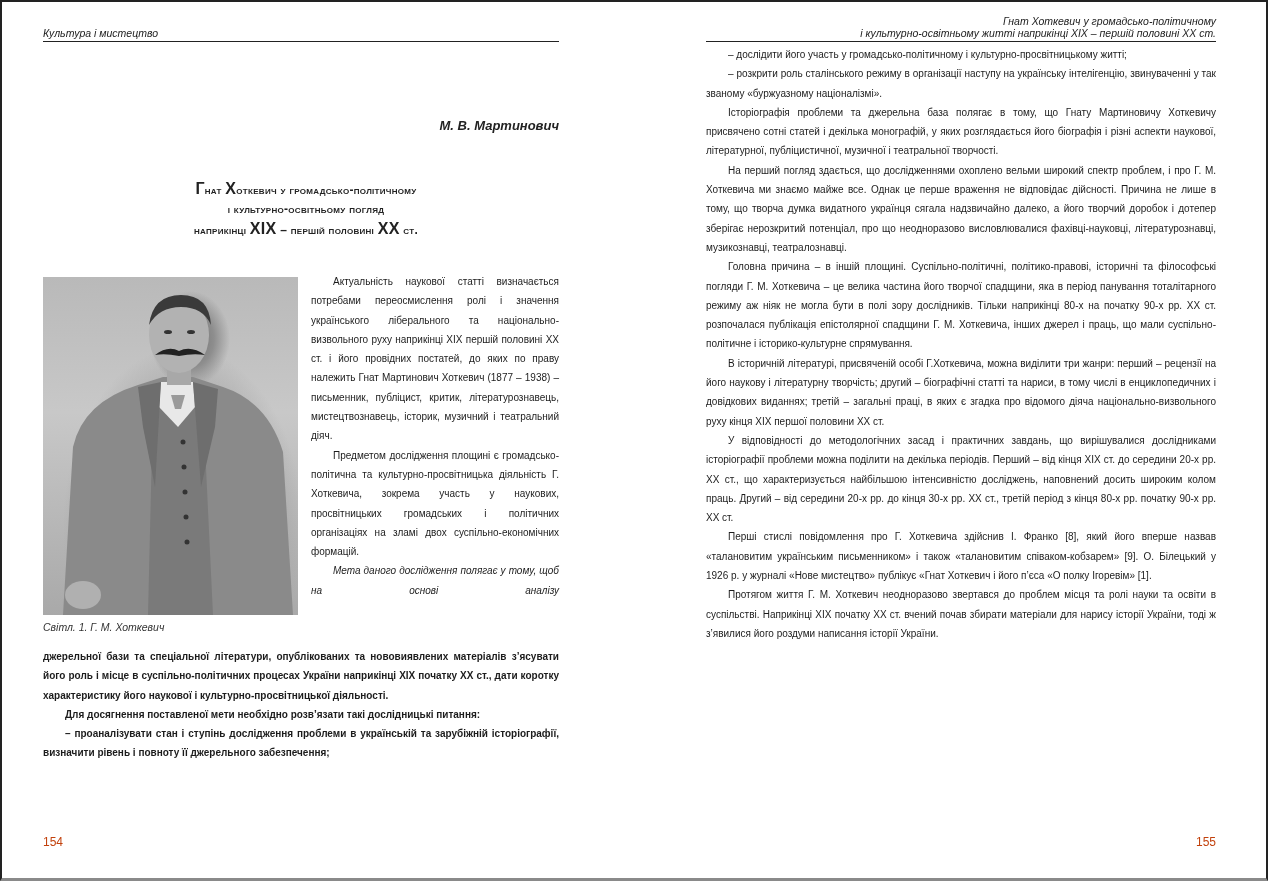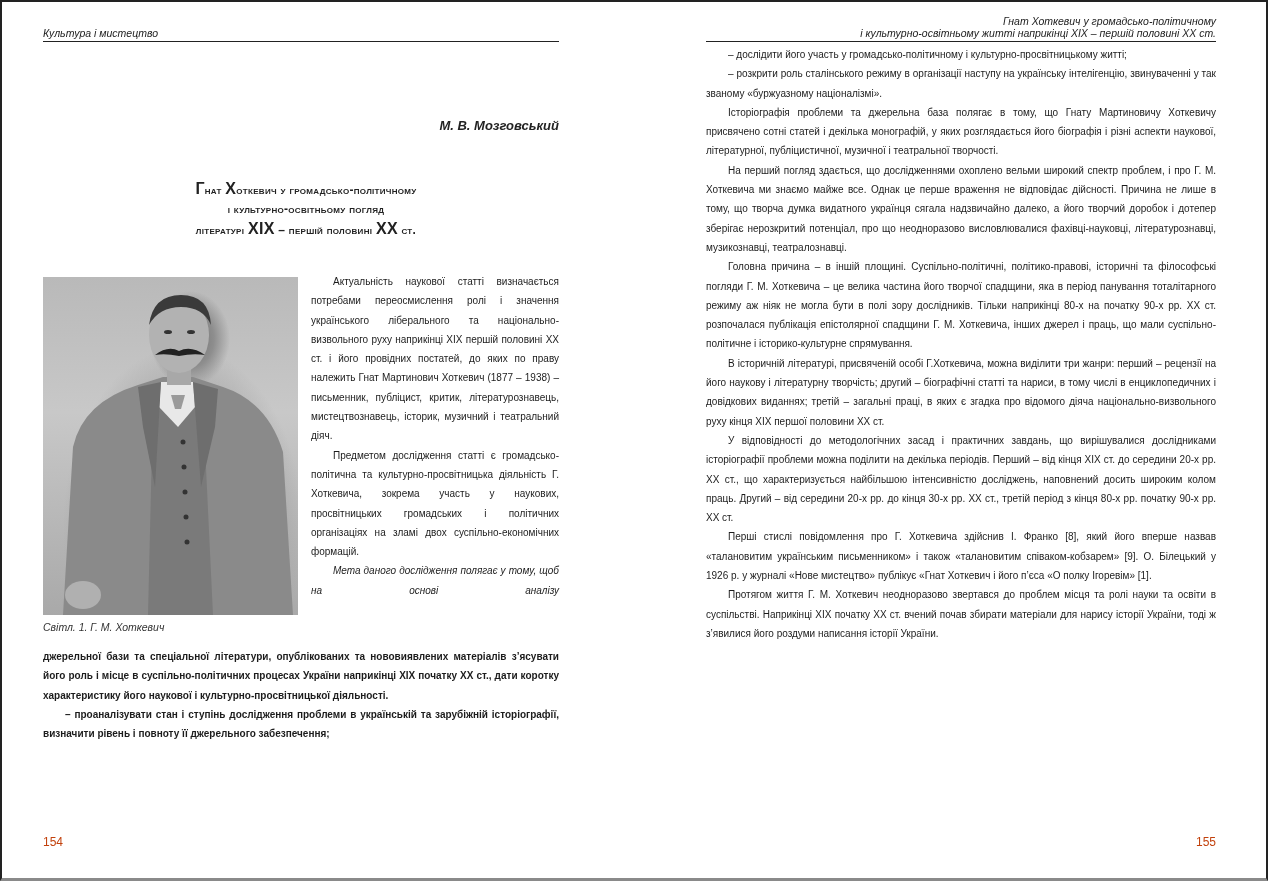--- a/index.html
+++ b/index.html
@@ -62,26 +62,26 @@
   .page.right .page-number { right: 0; text-align: center; }
 </style>
 </head>
 <body>
 
 <div class="frame"></div>
 
 <div class="page left">
   <div class="running-head">Культура і мистецтво</div>
 
-  <div class="author">М. В. Мозговський</div>
+  <div class="author">М. В. Мартинович</div>
 
   <div class="title">
     <div><span class="big">Г</span><span>нат </span><span class="big">Х</span><span>откевич у громадсько-політичному</span></div>
     <div>і культурно-освітньому погляд</div>
-    <div><span>літературі </span><span class="big">XIX</span><span> – першій половині </span><span class="big">XX</span><span> ст.</span></div>
+    <div><span>наприкінці </span><span class="big">XIX</span><span> – першій половині </span><span class="big">XX</span><span> ст.</span></div>
   </div>
 
   <div class="photo" title="Portrait photograph of H. M. Khotkevych">
     <svg width="255" height="338" viewBox="0 0 255 338">
 
       <path d="M20 338 L30 170 Q40 125 95 108 L120 100 L150 100 L180 110 Q225 125 240 175 L250 338 Z" fill="#8a8a8a"></path>
 
       <path d="M110 128 L160 128 L170 338 L105 338 Z" fill="#7a7a7a"></path>
 
       <path d="M118 105 L150 105 L152 130 L135 150 L116 130 Z" fill="#e8e8e8"></path>
@@ -108,26 +108,27 @@
 
       <path d="M112 78 Q125 68 136 74 Q148 68 162 78 Q150 76 136 79 Q122 76 112 78 Z" fill="#222"></path>
 
       <ellipse cx="40" cy="318" rx="18" ry="14" fill="#b0b0b0"></ellipse>
     </svg>
   </div>
   <div class="caption">Світл. 1.   Г. М. Хоткевич</div>
 
   <div class="body col-narrow">
     <p>Актуальність наукової статті визначається потребами переосмислення ролі і значення українського ліберального та національно-визвольного руху наприкінці ХІХ першій половині ХХ ст. і його провідних постатей, до яких по праву належить Гнат Мартинович Хоткевич (1877 – 1938) – письменник, публіцист, критик, літературознавець, мистецтвознавець, історик, музичний і театральний діяч.</p>
-    <p>Предметом дослідження статті є громадсько-політична та культурно-просвітницька діяльність Г. Хоткевича, зокрема участь у наукових, просвітницьких громадських і політичних організаціях на зламі двох суспільно-економічних формацій.</p>
+    <p>Предметом дослідження площині є громадсько-політична та культурно-просвітницька діяльність Г. Хоткевича, зокрема участь у наукових, просвітницьких громадських і політичних організаціях на зламі двох суспільно-економічних формацій.</p>
     <p style="text-align-last: justify; font-style: italic;">Мета даного дослідження полягає у тому, щоб на основі аналізу</p>
   </div>
 
   <div class="body col-full-left">
     <p class="noindent">джерельної бази та спеціальної літератури, опублікованих та нововиявлених матеріалів з’ясувати його роль і місце в суспільно-політичних процесах України наприкінці ХІХ початку ХХ ст., дати коротку характеристику його наукової і культурно-просвітницької діяльності.</p>
+    <p>Для досягнення поставленої мети необхідно розв’язати такі дослідницькі питання:</p>
     <p>– проаналізувати стан і ступінь дослідження проблеми в українській та зарубіжній історіографії, визначити рівень і повноту її джерельного забезпечення;</p>
   </div>
 
   <div class="page-number">154</div>
 </div>
 
 <div class="page right">
   <div class="running-head">
     <div>Гнат Хоткевич у громадсько-політичному</div>
     <div>і культурно-освітньому житті наприкінці ХІХ – першій половині ХХ ст.</div>

